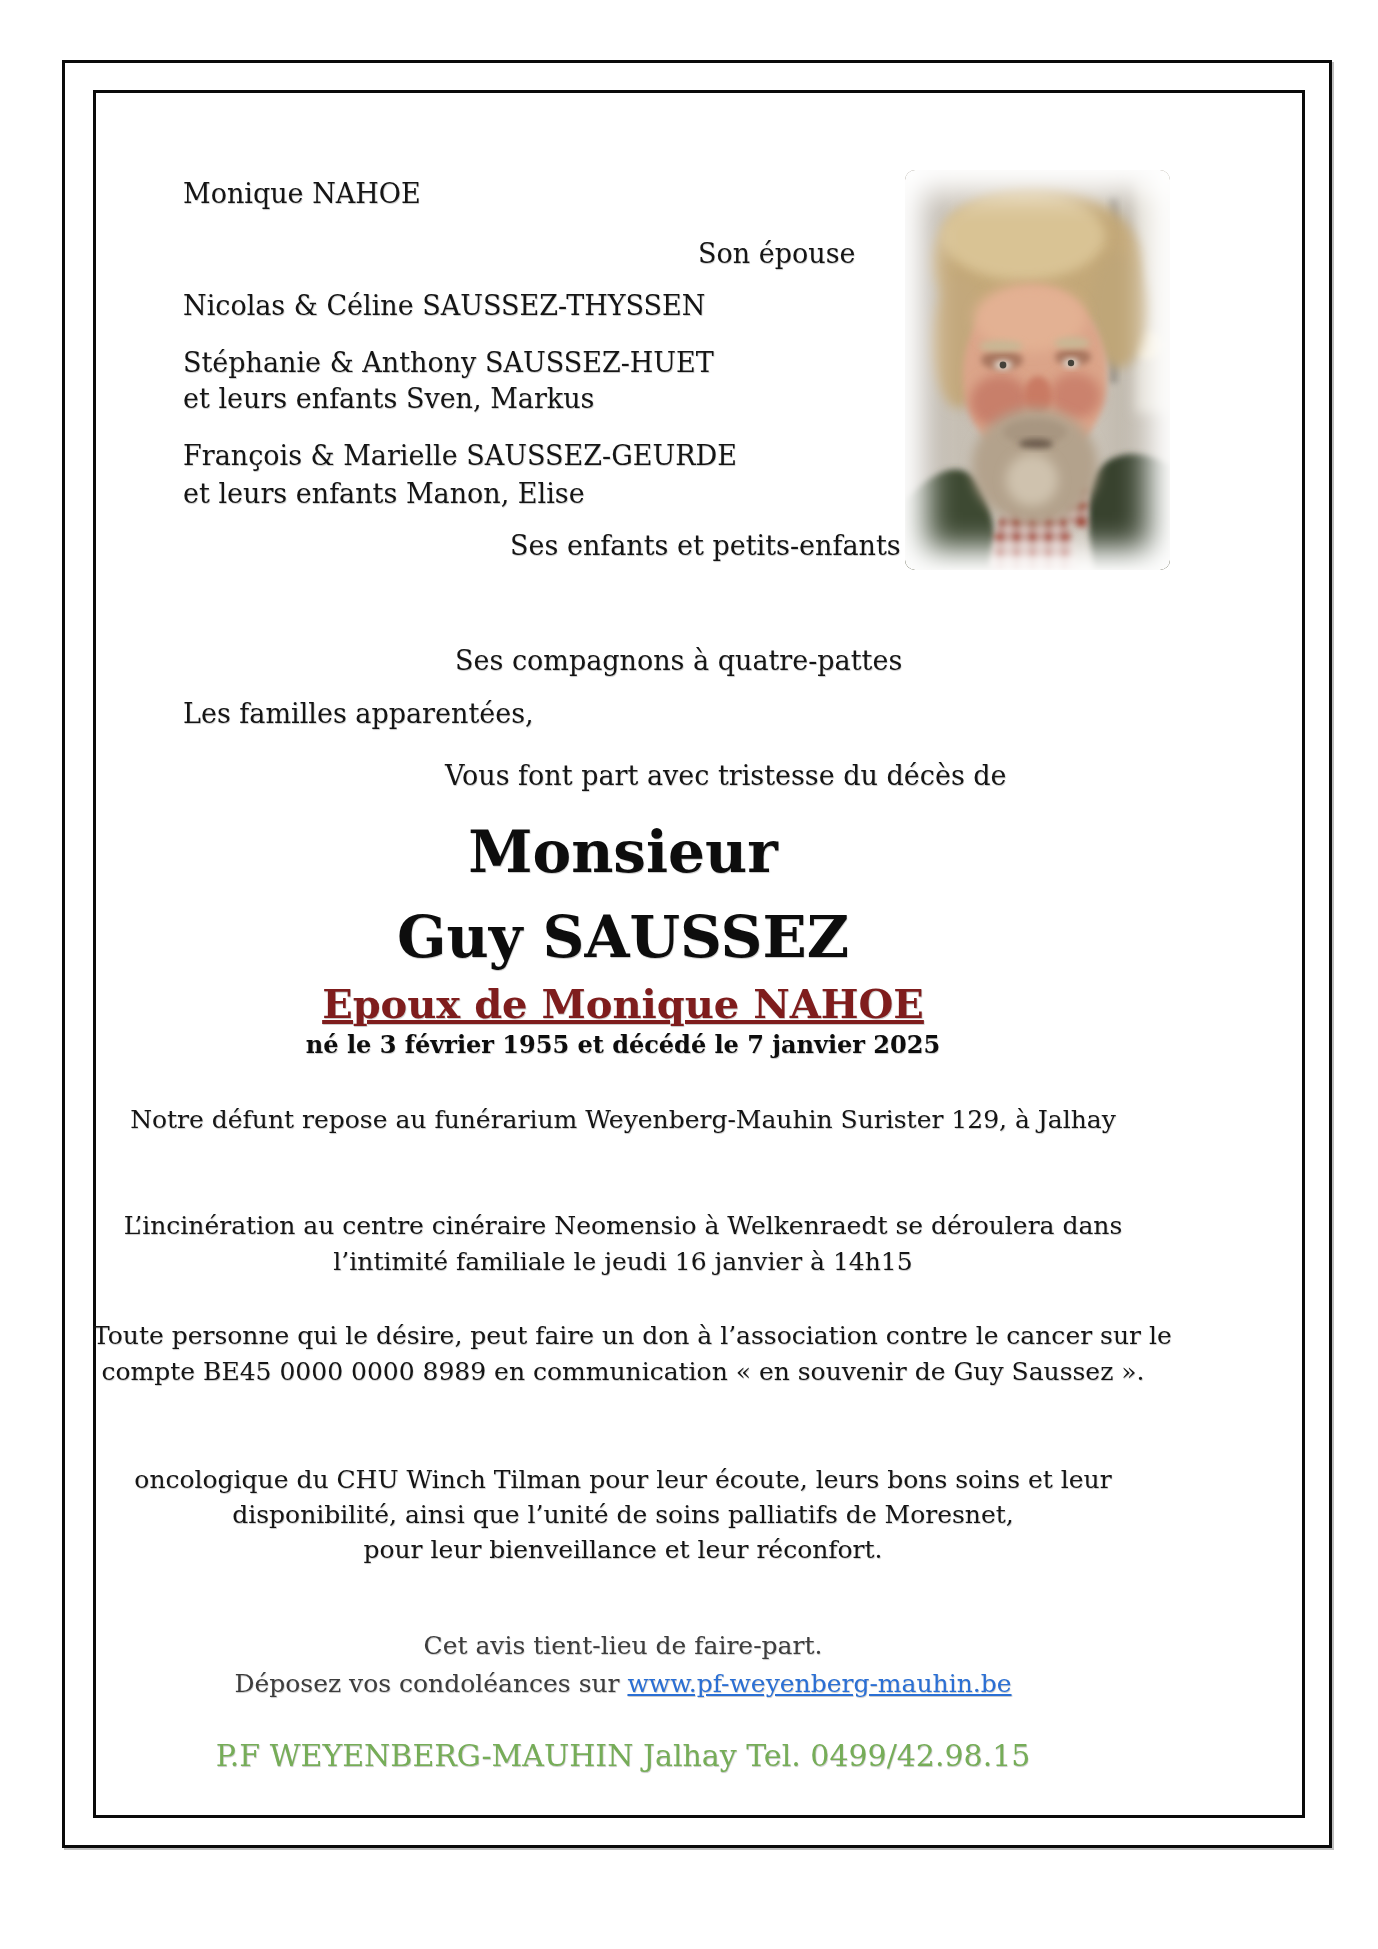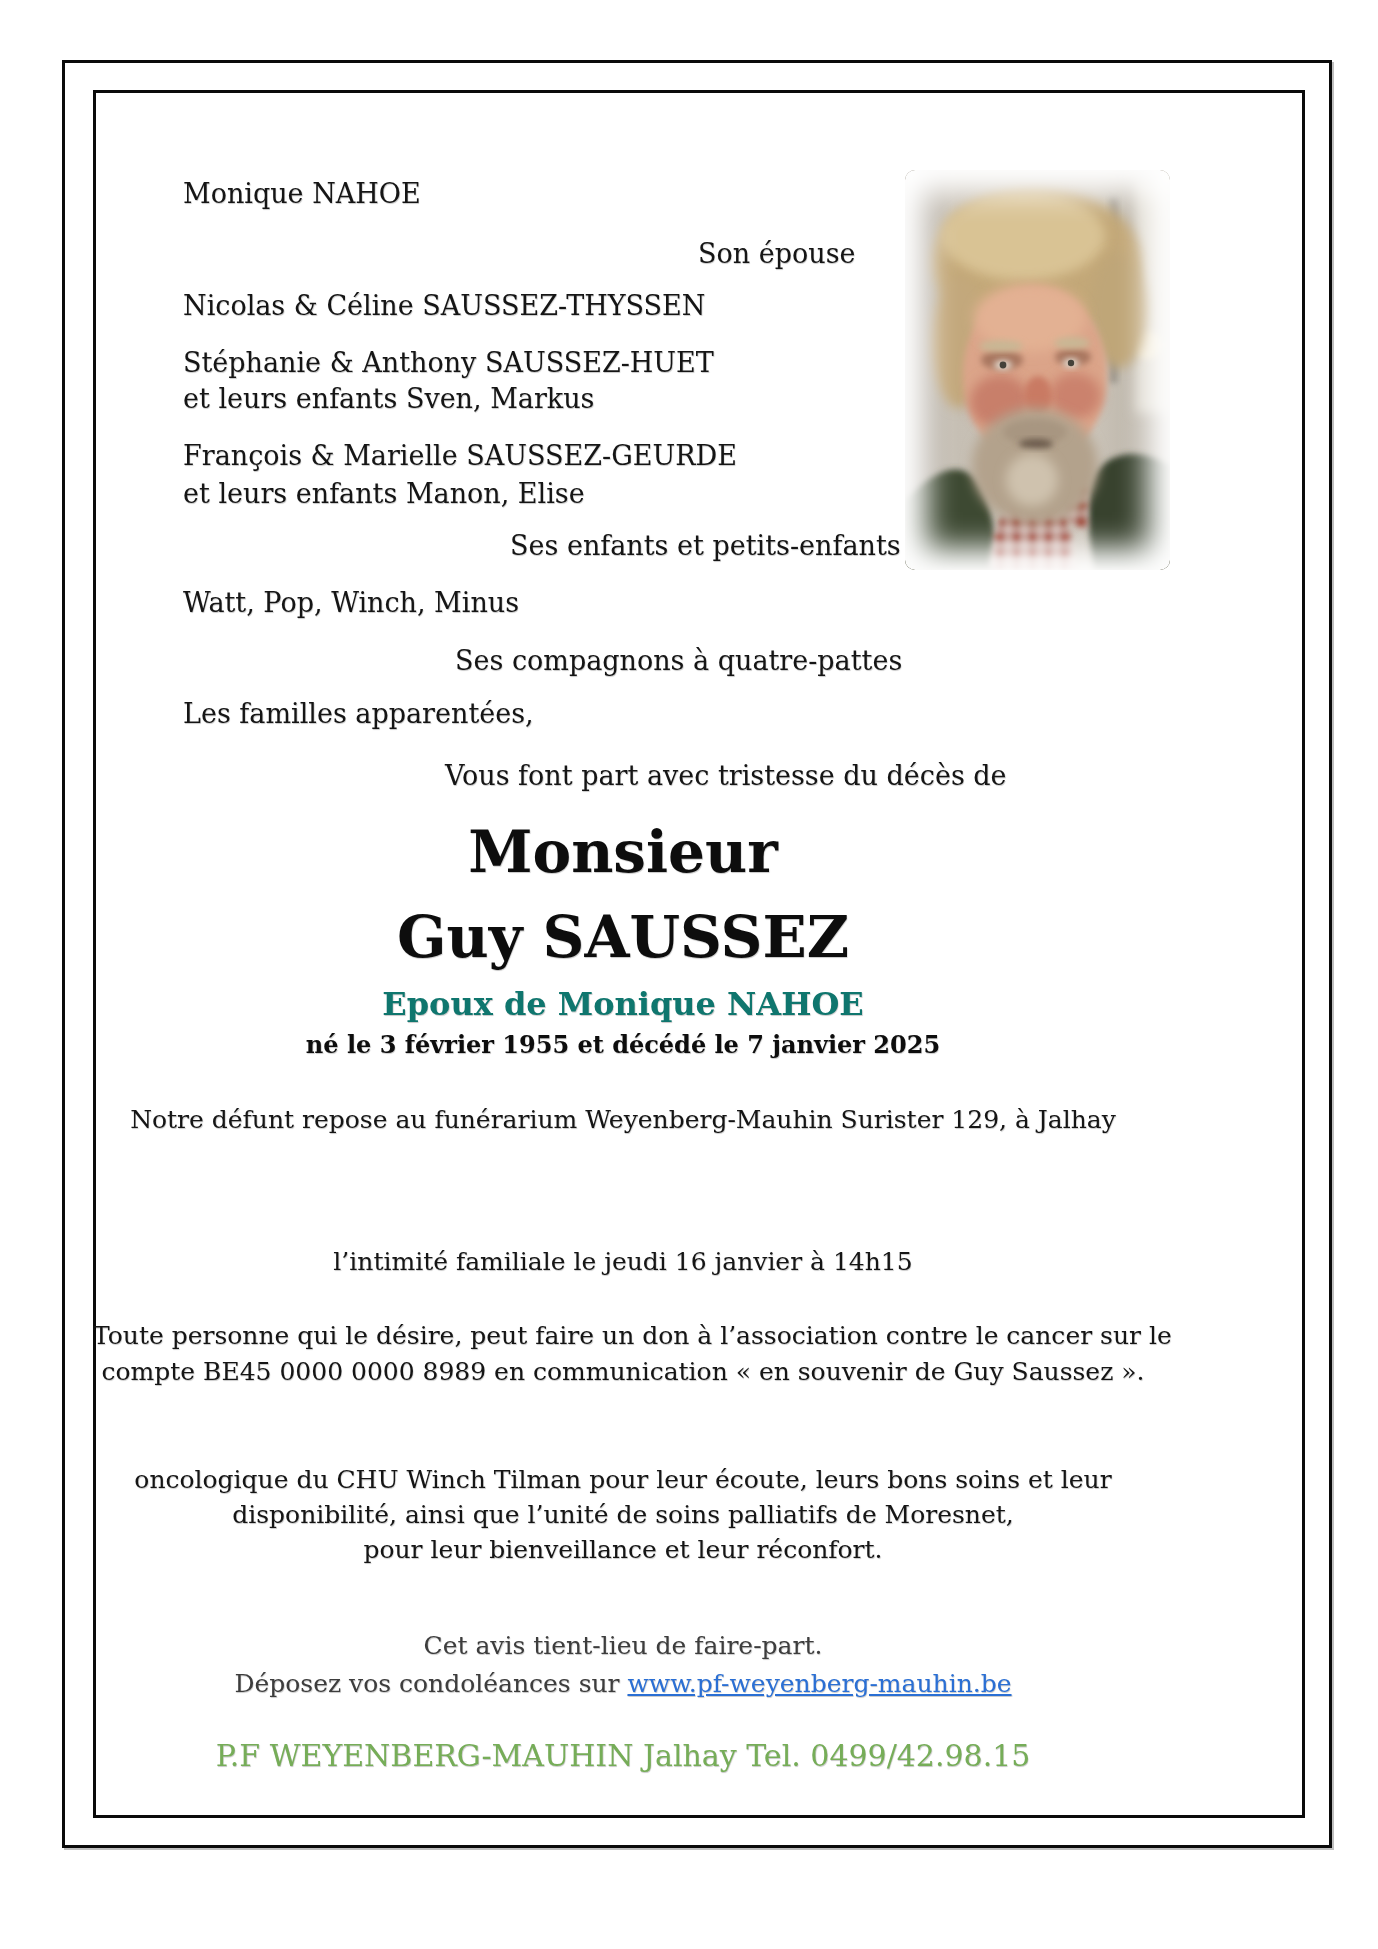--- a/index.html
+++ b/index.html
@@ -25,21 +25,21 @@
     font-size:27px;
     line-height:32px;
     white-space:nowrap;
     color:#151515;
     text-shadow:0.6px 0.9px 0.8px rgba(0,0,0,0.22);
   }
   .left{left:183px;}
   .ctr{left:93px;width:1060px;text-align:center;}
   .para{font-size:25px;}
   .t1{font-size:58px;font-weight:bold;line-height:64px;color:#0d0d0d;}
-  .t2{font-size:32px;font-weight:bold;line-height:40px;color:#0f766e;}
+  .t2{font-size:40px;font-weight:bold;line-height:40px;color:#7f1d1d;text-decoration:underline;}
   .t3{font-size:24px;font-weight:bold;line-height:30px;color:#0d0d0d;}
   .gray{color:#3d3d3d;}
   .green{font-size:30px;}
   a.cond-link{text-decoration:underline;cursor:pointer;}
   .photo{
     position:absolute;left:905px;top:170px;width:265px;height:400px;
     overflow:hidden;border-radius:10px;
   }
   .photo svg{display:block;}
   .photo-fade{
@@ -124,34 +124,34 @@
   <div class="ln left" style="top:290px">Nicolas &amp; Céline SAUSSEZ-THYSSEN</div>
 
   <div class="ln left" style="top:347px">Stéphanie &amp; Anthony SAUSSEZ-HUET</div>
   <div class="ln left" style="top:383px">et leurs enfants Sven, Markus</div>
 
   <div class="ln left" style="top:440px">François &amp; Marielle SAUSSEZ-GEURDE</div>
   <div class="ln left" style="top:478px">et leurs enfants Manon, Elise</div>
 
   <div class="ln" style="top:530px;left:510px">Ses enfants et petits-enfants</div>
 
-  <div class="ln left" style="top:587px">Watt, Pop, Winch, Minus</div>
   <div class="ln" style="top:645px;left:455px">Ses compagnons à quatre-pattes</div>
 
   <div class="ln left" style="top:698px">Les familles apparentées,</div>
 
   <div class="ln" style="top:760px;left:445px">Vous font part avec tristesse du décès de</div>
 
   <div class="ln ctr t1" style="top:820px">Monsieur</div>
   <div class="ln ctr t1" style="top:905px">Guy SAUSSEZ</div>
   <div class="ln ctr t2" style="top:984px">Epoux de Monique NAHOE</div>
   <div class="ln ctr t3" style="top:1030px">né le 3 février 1955 et décédé le 7 janvier 2025</div>
 
   <div class="ln ctr para" style="top:1104px">Notre défunt repose au funérarium Weyenberg-Mauhin Surister 129, à Jalhay</div>
 
+  <div class="ln ctr para" style="top:1210px">L’incinération au centre cinéraire Neomensio à Welkenraedt se déroulera dans</div>
   <div class="ln ctr para" style="top:1246px">l’intimité familiale le jeudi 16 janvier à 14h15</div>
 
   <div class="ln ctr para" style="top:1320px">Toute personne qui le désire, peut faire un don à l’association contre le cancer sur le</div>
   <div class="ln ctr para" style="top:1356px">compte BE45 0000 0000 8989 en communication « en souvenir de Guy Saussez ».</div>
 
   <div class="ln ctr para" style="top:1464px">oncologique du CHU Winch Tilman pour leur écoute, leurs bons soins et leur</div>
   <div class="ln ctr para" style="top:1499px">disponibilité, ainsi que l’unité de soins palliatifs de Moresnet,</div>
   <div class="ln ctr para" style="top:1534px">pour leur bienveillance et leur réconfort.</div>
 
   <div class="ln ctr para gray" style="top:1630px">Cet avis tient-lieu de faire-part.</div>

